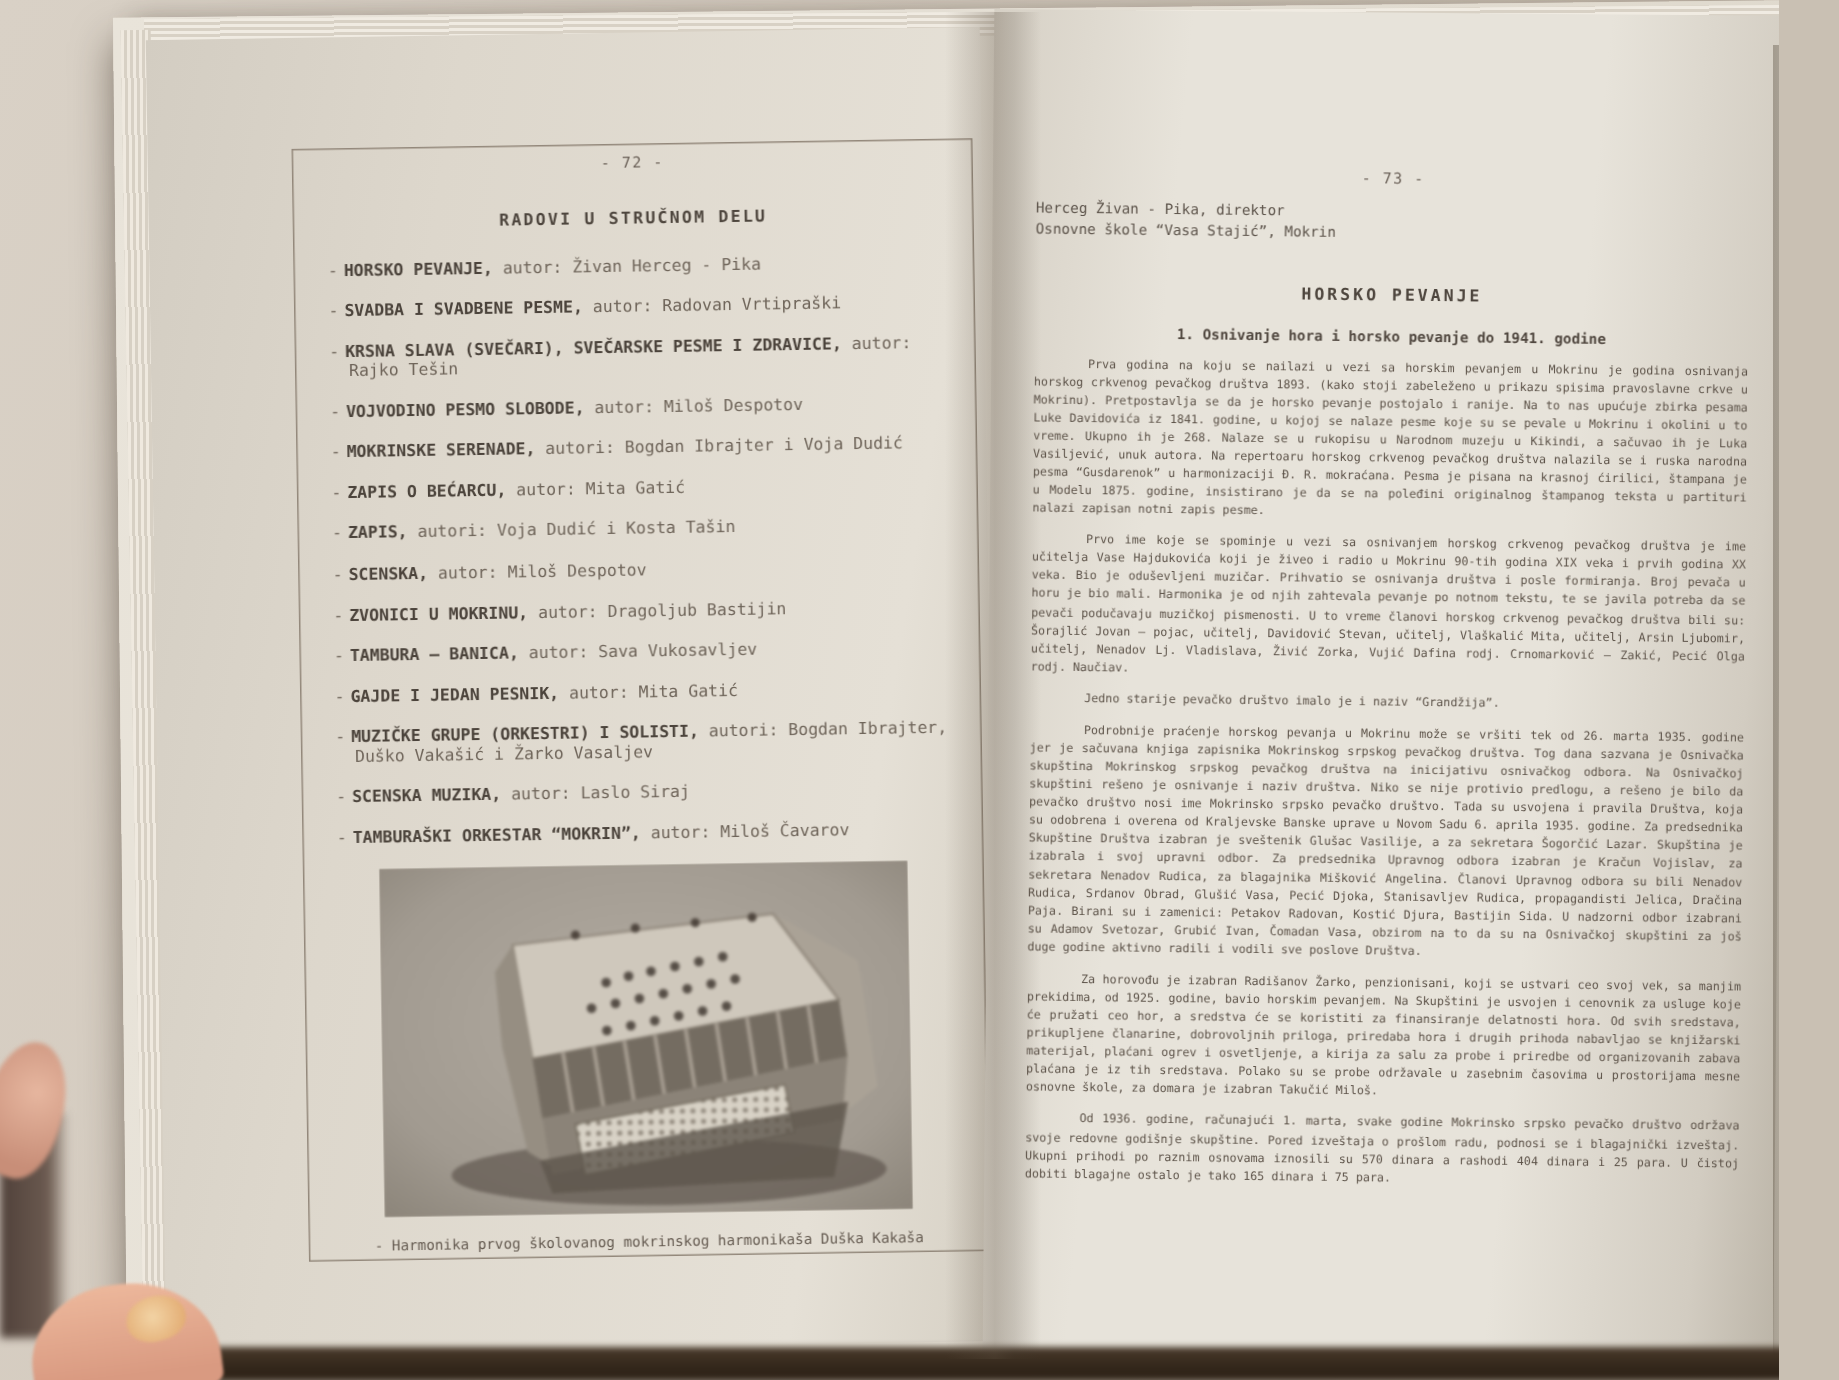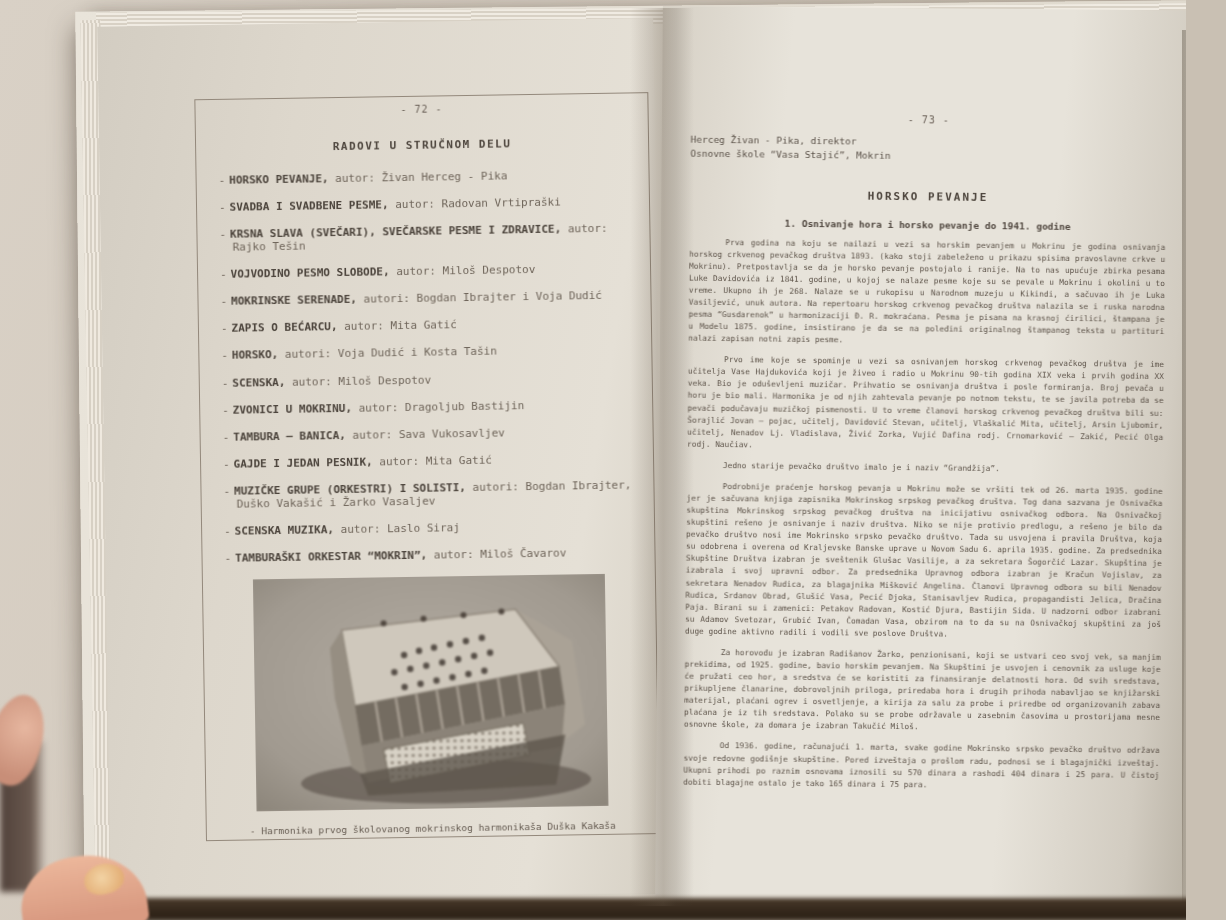--- a/index.html
+++ b/index.html
@@ -136,21 +136,21 @@
     <div class="frame-box txt">
       <div class="pageno">- 72 -</div>
       <div class="box-title">RADOVI U STRUČNOM DELU</div>
       <ul class="works" id="works-list">
           <li><span class="dash">-</span><span class="wtitle">HORSKO PEVANJE, </span><span class="wauthor">autor: Živan Herceg - Pika</span></li>
           <li><span class="dash">-</span><span class="wtitle">SVADBA I SVADBENE PESME, </span><span class="wauthor">autor: Radovan Vrtipraški</span></li>
           <li><span class="dash">-</span><span class="wtitle">KRSNA SLAVA (SVEČARI), SVEČARSKE PESME I ZDRAVICE, </span><span class="wauthor">autor: Rajko Tešin</span></li>
           <li><span class="dash">-</span><span class="wtitle">VOJVODINO PESMO SLOBODE, </span><span class="wauthor">autor: Miloš Despotov</span></li>
           <li><span class="dash">-</span><span class="wtitle">MOKRINSKE SERENADE, </span><span class="wauthor">autori: Bogdan Ibrajter i Voja Dudić</span></li>
           <li><span class="dash">-</span><span class="wtitle">ZAPIS O BEĆARCU, </span><span class="wauthor">autor: Mita Gatić</span></li>
-          <li><span class="dash">-</span><span class="wtitle">HORSKO, </span><span class="wauthor">autori: Voja Dudić i Kosta Tašin</span></li>
+          <li><span class="dash">-</span><span class="wtitle">ZAPIS, </span><span class="wauthor">autori: Voja Dudić i Kosta Tašin</span></li>
           <li><span class="dash">-</span><span class="wtitle">SCENSKA, </span><span class="wauthor">autor: Miloš Despotov</span></li>
           <li><span class="dash">-</span><span class="wtitle">ZVONICI U MOKRINU, </span><span class="wauthor">autor: Dragoljub Bastijin</span></li>
           <li><span class="dash">-</span><span class="wtitle">TAMBURA — BANICA, </span><span class="wauthor">autor: Sava Vukosavljev</span></li>
           <li><span class="dash">-</span><span class="wtitle">GAJDE I JEDAN PESNIK, </span><span class="wauthor">autor: Mita Gatić</span></li>
           <li><span class="dash">-</span><span class="wtitle">MUZIČKE GRUPE (ORKESTRI) I SOLISTI, </span><span class="wauthor">autori: Bogdan Ibrajter, Duško Vakašić i Žarko Vasaljev</span></li>
           <li><span class="dash">-</span><span class="wtitle">SCENSKA MUZIKA, </span><span class="wauthor">autor: Laslo Siraj</span></li>
           <li><span class="dash">-</span><span class="wtitle">TAMBURAŠKI ORKESTAR “MOKRIN”, </span><span class="wauthor">autor: Miloš Čavarov</span></li>
         </ul>
       <div class="photo">
         <svg width="352" height="232" viewBox="0 0 352 232">

